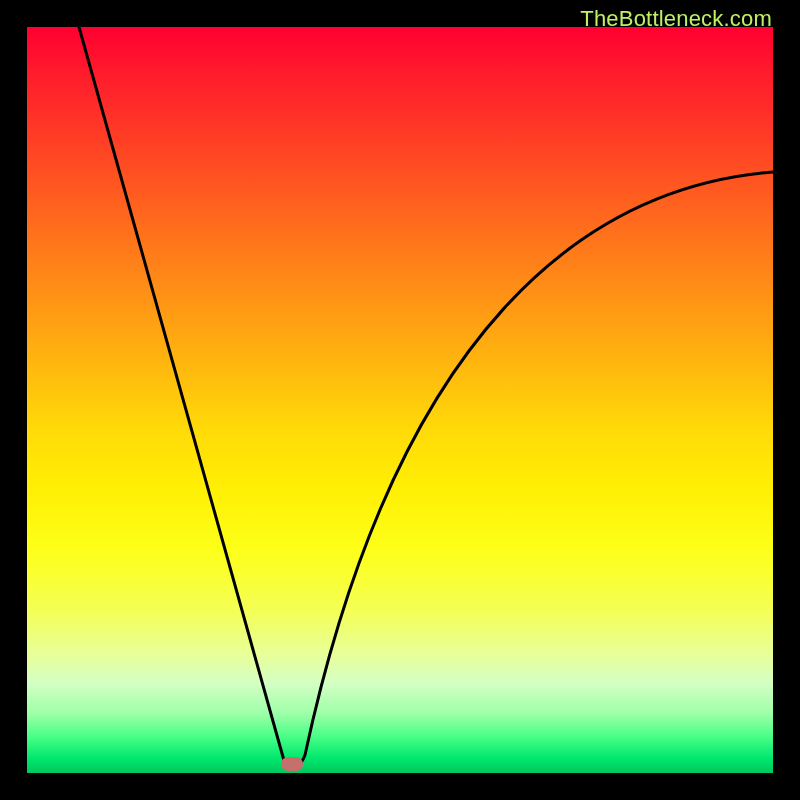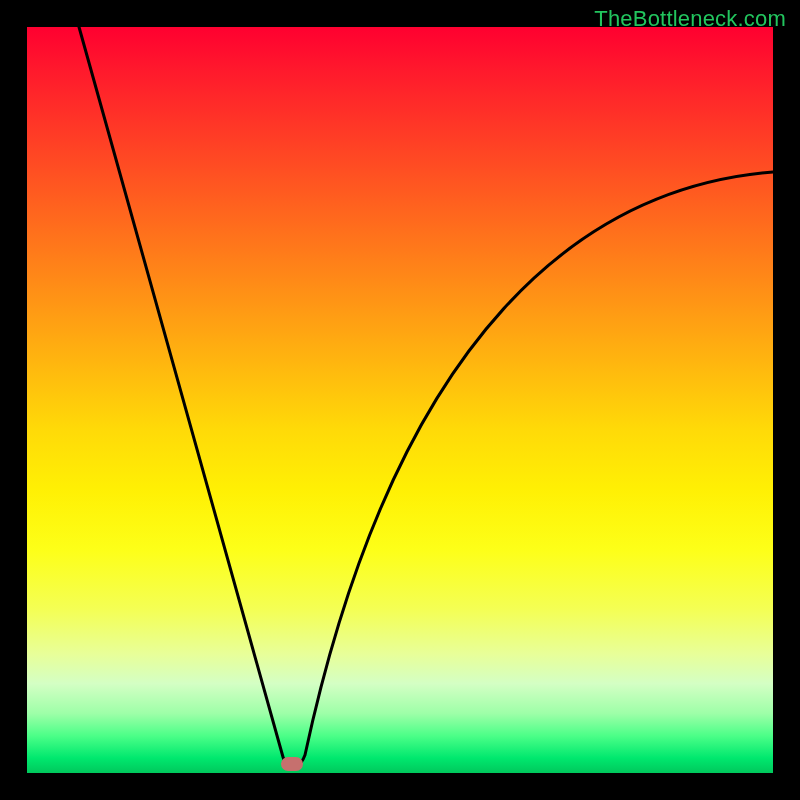--- a/index.html
+++ b/index.html
@@ -34,22 +34,22 @@
       #d4ffc4 88%,
       #9effa8 92%,
       #4cff88 95%,
       #00e86e 98%,
       #00c85c 100%
     );
   }
   .watermark {
     position: absolute;
     top: 6px;
-    right: 14px;
-    color: #22c55e;
+    right: 28px;
+    color: #bef264;
     font-size: 22px;
     letter-spacing: 0.2px;
     z-index: 10;
     user-select: none;
   }
   svg.curve {
     position: absolute;
     left: 0;
     top: 0;
     width: 746px;

